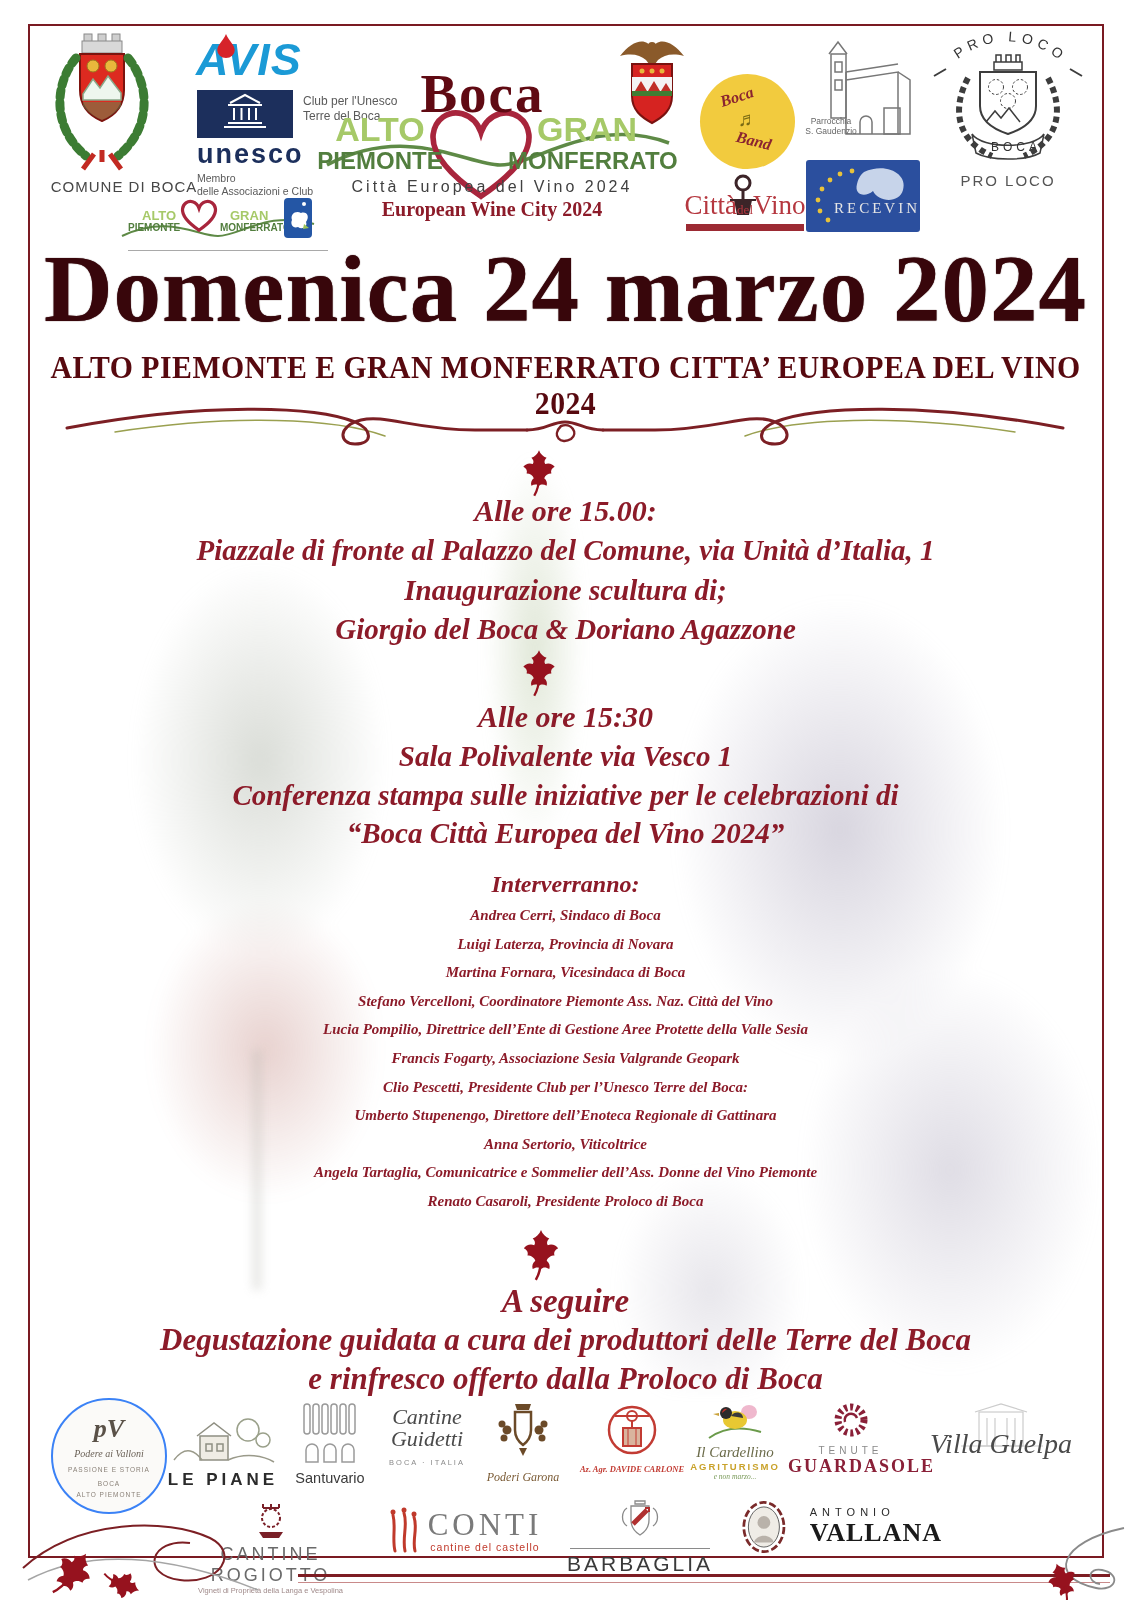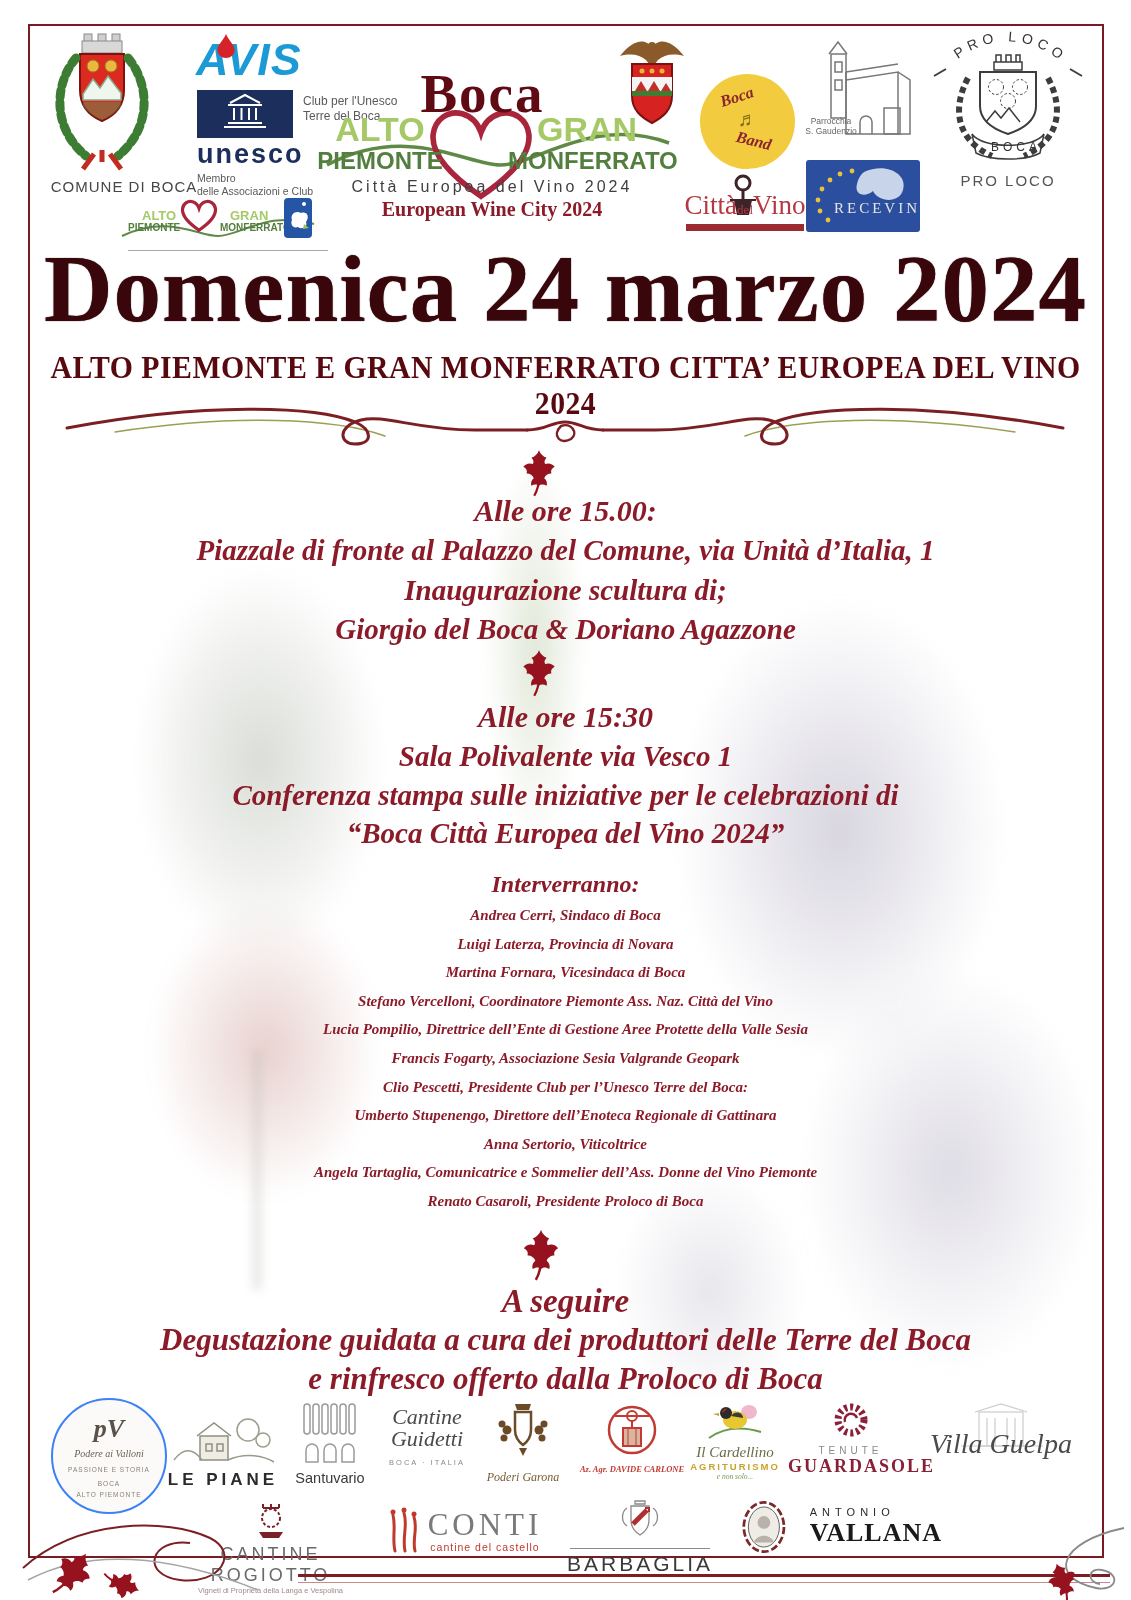--- a/index.html
+++ b/index.html
@@ -353,21 +353,21 @@
       <path d="M4 40 C18 30 36 28 56 34" stroke="#6a9a4a" stroke-width="2" fill="none"></path>
       <ellipse cx="44" cy="14" rx="8" ry="7" fill="#e89ab8" opacity="0.7"></ellipse>
       <ellipse cx="30" cy="22" rx="12" ry="9" fill="#e8c832"></ellipse>
       <path d="M26 18 C30 12 38 14 38 20" fill="#3a3a3a"></path>
       <circle cx="21" cy="15" r="6" fill="#2b2b2b"></circle>
       <path d="M17 15 a4 4 0 0 1 5 -4 Z" fill="#c03028"></path>
       <path d="M14 15 l-6 1 l6 2 Z" fill="#caa23a"></path>
     </svg>
     <span class="nm script" style="font-size:15px;color:#6b6b4a;font-weight:normal">Il Cardellino</span>
     <span class="nm sans" style="font-size:9.5px;font-weight:bold;letter-spacing:2px;color:#c9a22a">AGRITURISMO</span>
-    <span class="nm script" style="font-size:7.5px;color:#7a9a5a;font-weight:normal">e non solo...</span>
+    <span class="nm script" style="font-size:7.5px;color:#7a9a5a;font-weight:normal">e non marzo...</span>
   </div>
 
   <div class="sp" style="left:788px;top:1402px;width:125px">
     <svg width="36" height="36" viewBox="0 0 36 36">
       <circle cx="18" cy="18" r="13" fill="none" stroke="#8a2038" stroke-width="7" stroke-dasharray="3 3"></circle>
       <path d="M12 20 a6 6 0 0 1 12 -4" stroke="#8a2038" stroke-width="2.5" fill="none"></path>
     </svg>
     <span class="nm sans" style="font-size:10px;letter-spacing:4px;color:#8a8a8a;margin-top:3px">TENUTE</span>
     <span class="nm" style="font-size:18px;font-weight:bold;letter-spacing:2px;color:#8a2038">GUARDASOLE</span>
   </div>

